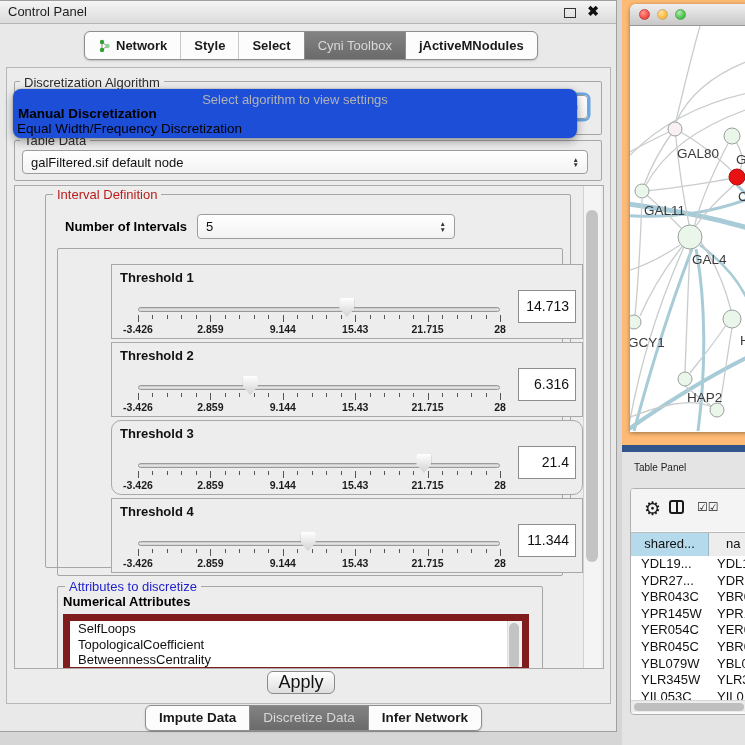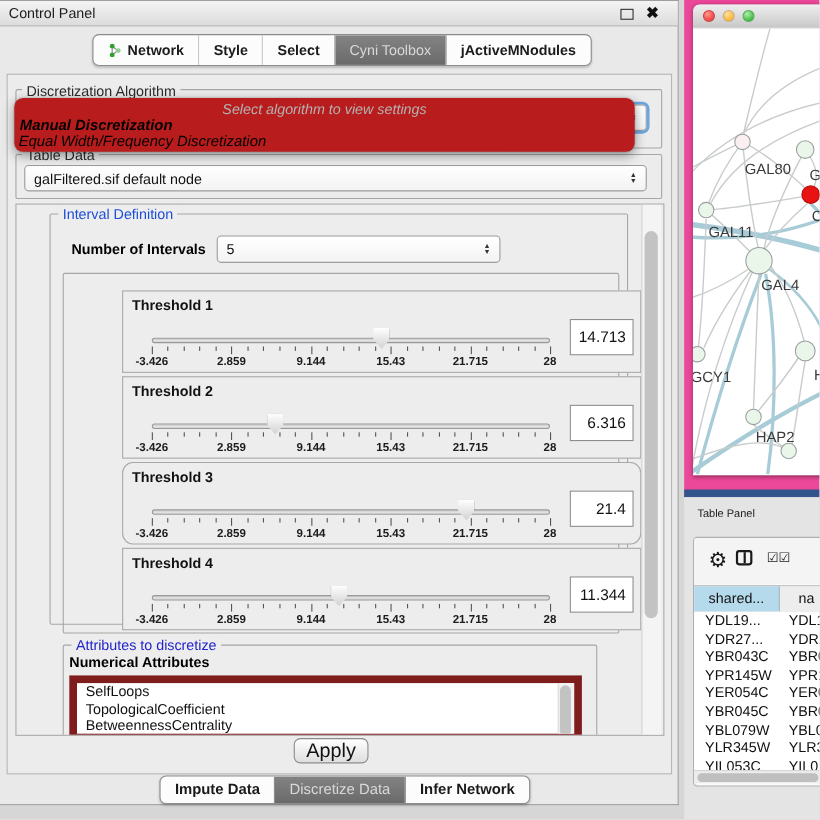--- a/index.html
+++ b/index.html
@@ -30,21 +30,21 @@
   #top-tabs .seg{line-height:25px;}
   #bottom-tabs{left:145px;top:704px;height:24px;}
   #bottom-tabs .seg{line-height:22px;font-size:13.5px;}
 
   
   .content-bg{left:6px;top:66px;width:605px;height:637px;background:#ececec;
     border:1px solid #b7b7b7;box-sizing:border-box;}
 
   .groupbox{position:absolute;border:1px solid #a6a6a6;border-radius:2px;box-sizing:border-box;}
   .gtitle{position:absolute;font-size:13px;padding:0 4px;background:#ececec;white-space:nowrap;}
-  .gtitle.green{color:#1d4ed8;}
+  .gtitle.green{color:#b91c1c;}
   .gtitle.blue{color:#2323cc;}
   .gtitle.dark{color:#2b2b2b;}
 
   .combo{position:absolute;height:24px;background:linear-gradient(#ffffff,#f3f3f3);
     border:1px solid #9d9d9d;border-radius:4px;display:flex;align-items:center;
     padding:0 8px;font-size:13px;color:#111;box-sizing:border-box;}
   .combo .stepper{margin-left:auto;display:flex;flex-direction:column;align-items:center;
     font-size:6.5px;line-height:5.5px;color:#333;padding-left:6px;}
   .combo.focused{box-shadow:0 0 0 2.5px #6ba6e2;}
 
@@ -80,28 +80,28 @@
     border:7px solid #7f1d1d;box-sizing:border-box;overflow:hidden;}
   .attr-item{font-size:13px;color:#111;line-height:15.5px;padding-left:8px;white-space:nowrap;}
   #attr-list .vtrack{left:auto;right:0;width:14px;background:#f1f1f1;border-left:1px solid #ddd;}
   #attr-list .vthumb{left:1px;width:10px;top:2px;height:46px;}
 
   #apply-btn{left:267px;top:670px;width:68px;height:23px;border-radius:6px;
     background:linear-gradient(#ffffff,#dedede);border:1px solid #8a8a8a;
     font-size:18px;color:#111;text-align:center;line-height:21px;box-sizing:border-box;}
 
   
-  #algo-popup{left:13px;top:88px;width:564px;height:49px;background:#b91c1c;border-radius:8px;
-    box-shadow:0 3px 10px rgba(0,0,0,.38),0 0 0 1px rgba(0,0,0,.08);z-index:40;overflow:hidden;font-style:italic;}
+  #algo-popup{left:13px;top:88px;width:564px;height:49px;background:#1d4ed8;border-radius:8px;
+    box-shadow:0 3px 10px rgba(0,0,0,.38),0 0 0 1px rgba(0,0,0,.08);z-index:40;overflow:hidden;}
   .p-prompt{text-align:center;color:#b3b3b3;font-size:13px;padding-top:3px;height:14px;}
   .p-opt{font-size:13.5px;color:#000;height:15px;line-height:15px;padding-left:4px;white-space:nowrap;}
   .p-opt.bold{font-weight:bold;padding-left:5px;}
 
   
-  #network-frame{left:622px;top:0;width:123px;height:452px;background:#ec4899;}
+  #network-frame{left:622px;top:0;width:123px;height:452px;background:#fdba74;}
   #network-frame::after{content:"";position:absolute;left:0;bottom:0;width:100%;height:7px;background:#32548d;}
   #mac-window{position:absolute;left:8px;top:4px;width:120px;height:428px;background:#fff;
     border-radius:6px 0 0 0;overflow:hidden;box-shadow:0 1px 4px rgba(0,0,0,.4);}
   #mac-titlebar{height:21px;background:linear-gradient(#efefef,#c8c8c8);
     border-bottom:1px solid #979797;border-radius:6px 0 0 0;
     display:flex;align-items:center;padding-left:9px;gap:7px;}
   .light{width:11px;height:11px;border-radius:50%;box-sizing:border-box;}
   .light.red{background:radial-gradient(circle at 35% 30%,#ff9a93,#f4504a 60%,#c93833);border:1px solid #c44;}
   .light.yellow{background:radial-gradient(circle at 35% 30%,#ffe2a0,#fdbc40 60%,#d99a2b);border:1px solid #ca8;}
   .light.green{background:radial-gradient(circle at 35% 30%,#b5eab2,#4fc64f 60%,#2f9e31);border:1px solid #5a5;}

